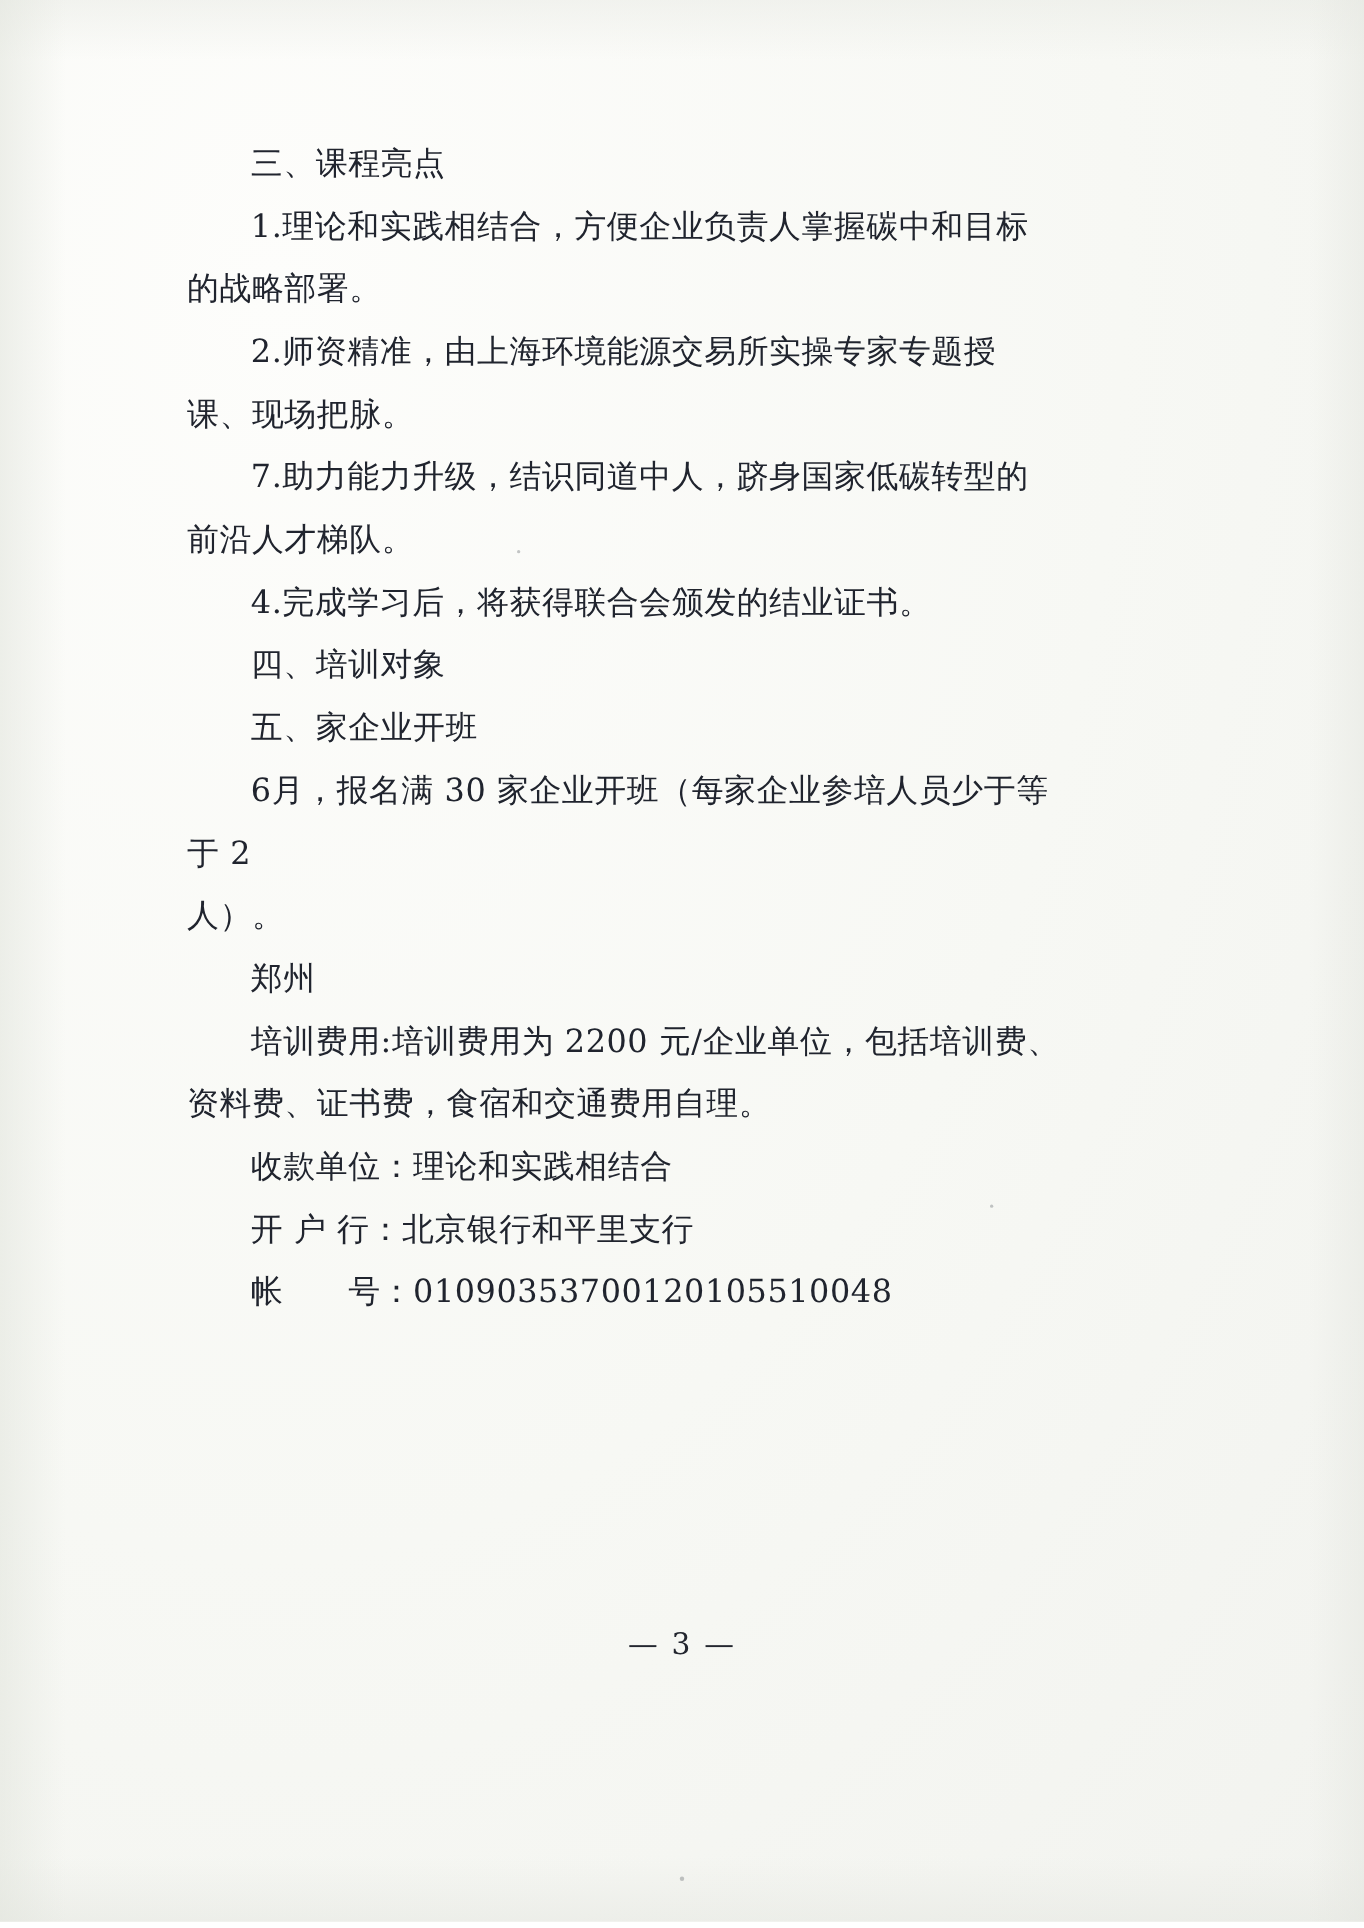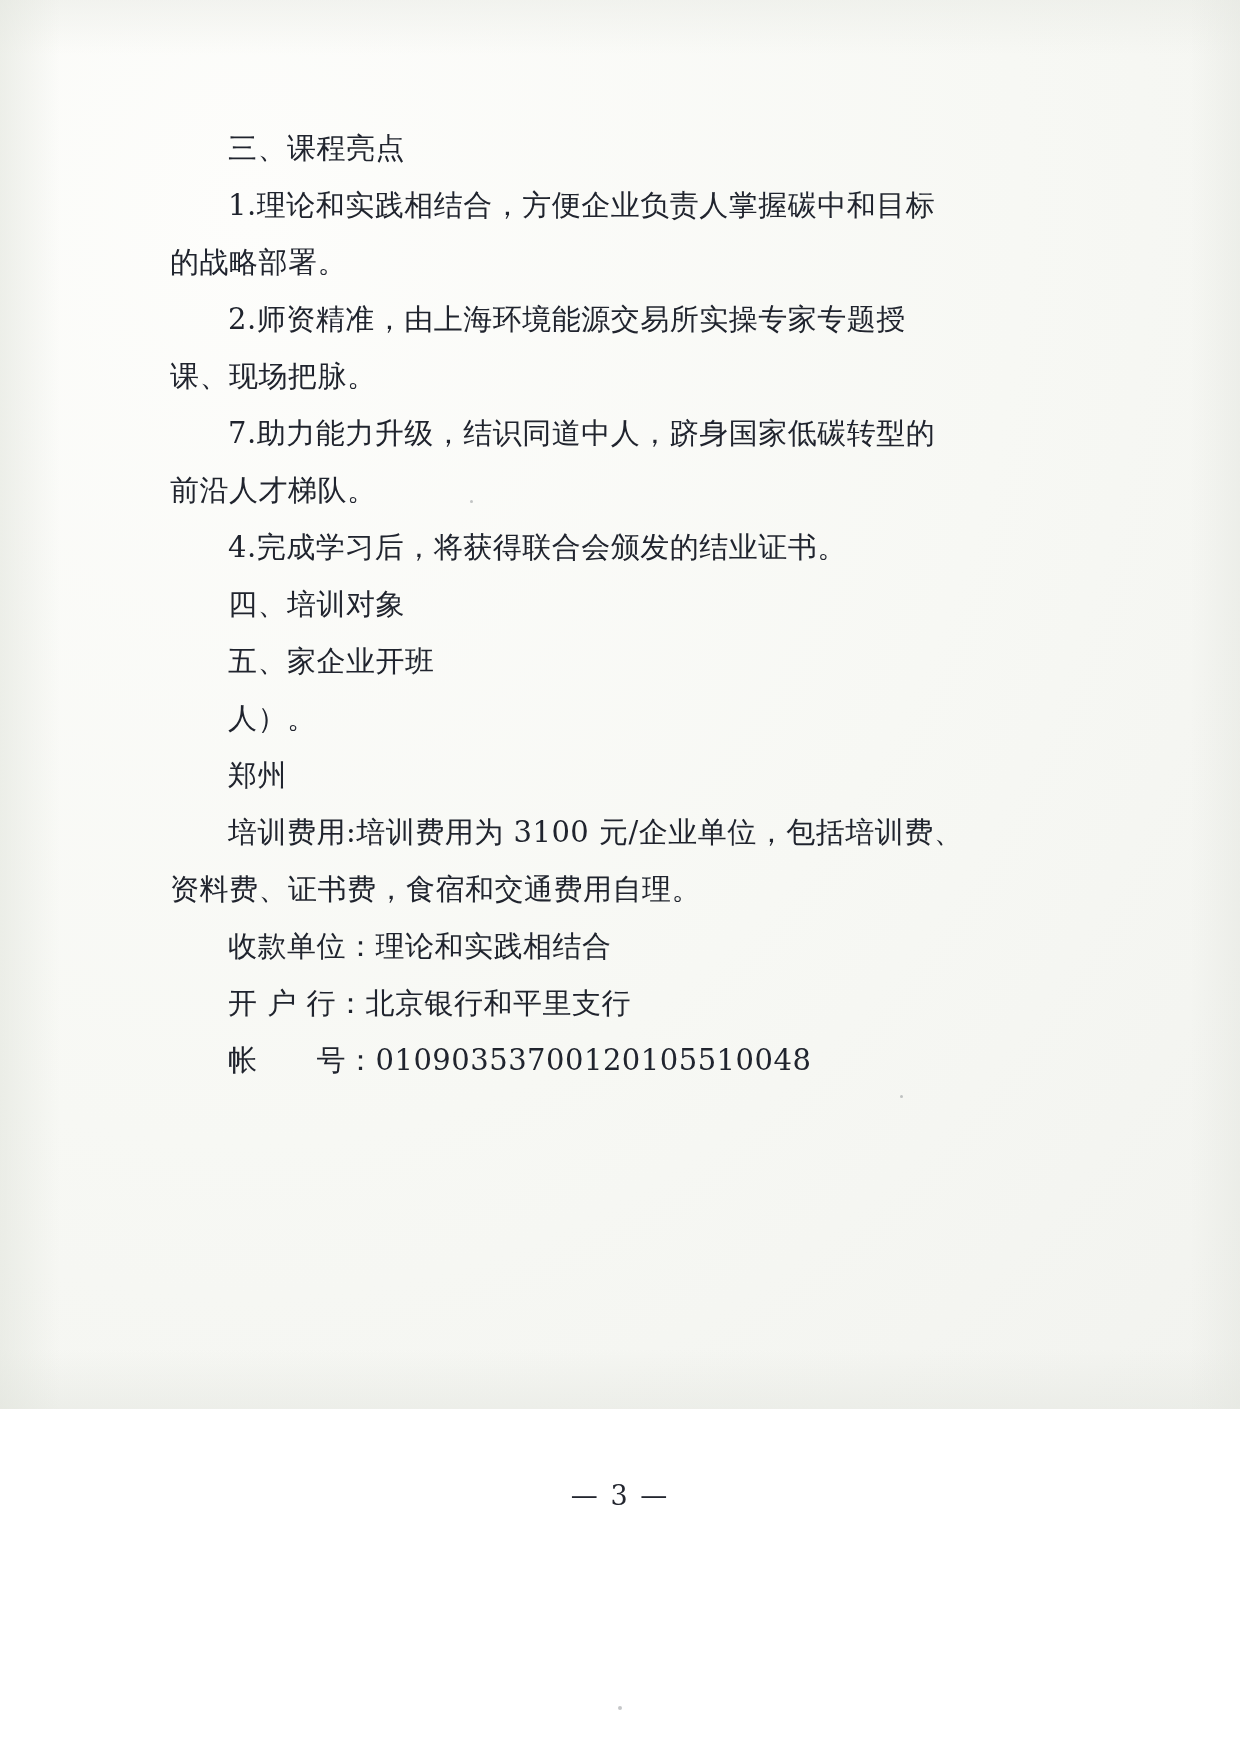--- a/index.html
+++ b/index.html
@@ -9,21 +9,21 @@
   body {
     width: 1240px;
     height: 1753px;
     background: #ffffff;
     font-family: "DejaVu Serif", "Liberation Serif", serif;
     overflow: hidden;
   }
   .page {
     position: relative;
     width: 1240px;
-    height: 1409px;
+    height: 1747px;
     background:
       radial-gradient(ellipse at 20% 15%, #fdfdfb 0%, #f7f8f4 55%, #f2f3ef 100%);
     box-sizing: border-box;
   }
   
   .page::before {
     content: "";
     position: absolute;
     inset: 0;
     background:
@@ -107,27 +107,28 @@
       <div class="para">
         <p class="line indent">4.完成学习后，将获得联合会颁发的结业证书。</p>
       </div>
       <div class="para">
         <p class="line indent">四、培训对象</p>
       </div>
       <div class="para">
         <p class="line indent">五、家企业开班</p>
       </div>
       <div class="para">
+        <p class="line noindent">6月，报名满 30 家企业开班（每家企业参培人员少于等于 2</p>
         <p class="line noindent">人）。</p>
       </div>
       <div class="para">
         <p class="line indent">郑州</p>
       </div>
       <div class="para">
-        <p class="line indent">培训费用:培训费用为 3100 元/企业单位，包括培训费、</p>
+        <p class="line indent">培训费用:培训费用为 2200 元/企业单位，包括培训费、</p>
         <p class="line noindent">资料费、证书费，食宿和交通费用自理。</p>
       </div>
       <div class="para">
         <p class="line indent">收款单位：理论和实践相结合</p>
       </div>
       <div class="para">
         <p class="line indent">开 户 行：北京银行和平里支行</p>
       </div>
       <div class="para">
         <p class="line indent">帐　　号：01090353700120105510048</p>

